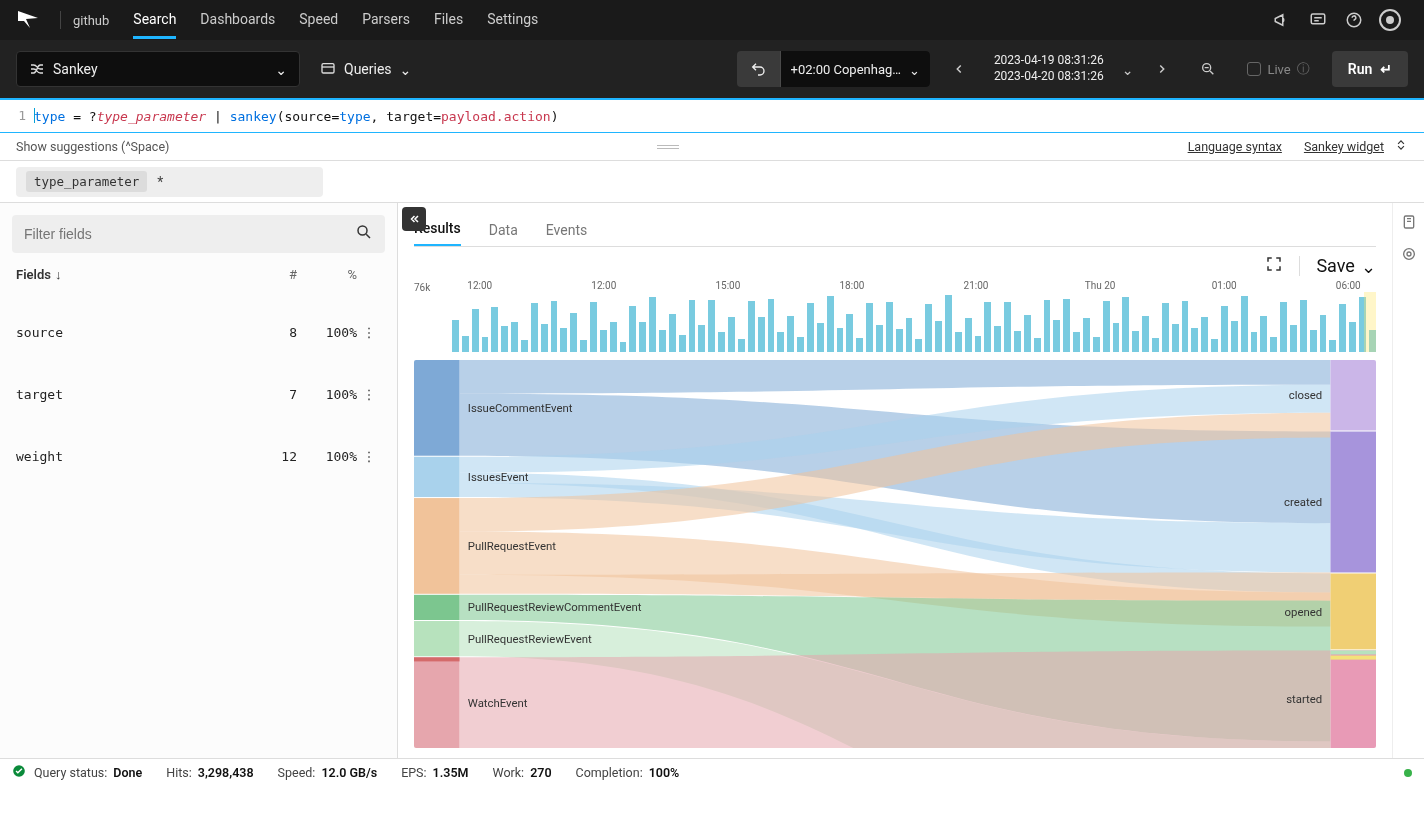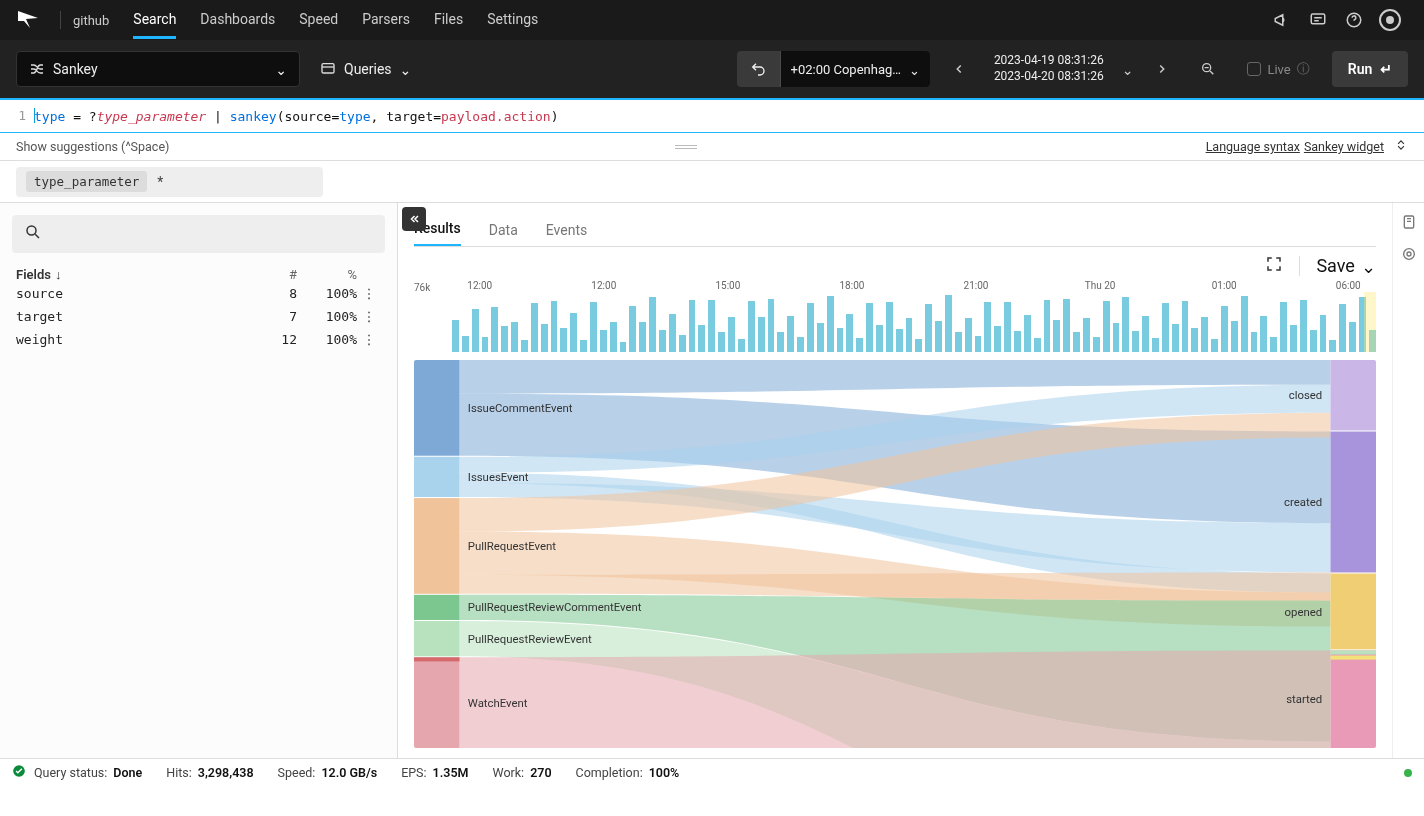--- a/index.html
+++ b/index.html
@@ -44,41 +44,41 @@
 .editor .k-blue { color:#0070e0; }
 .editor .k-red { color:#c8384f; }
 .editor .k-redi { color:#c8384f; font-style: italic;}
 .editor .cursor { display:inline-block; width:1px; height:15px; background:#06a0d8; vertical-align:-2px; margin-right:-1px;}
 
 
 .suggestrow { height:28px; display:flex; align-items:center; padding:0 16px; font-size:12.5px; color:#555; border-bottom:1px solid #ddd; }
 .suggestrow .sp{flex:1;}
 .suggestrow .mid{ width:30px; height:10px; display:flex; flex-direction:column; justify-content:center; gap:2px; align-items:center;}
 .suggestrow .mid span{display:block; width:22px; height:1px; background:#bbb;}
-.suggestrow a { color:#333; text-decoration:underline; margin-left:4px; cursor:pointer;}
+.suggestrow a { color:#333; text-decoration:underline; margin-left:22px; cursor:pointer;}
 .suggestrow .expand { margin-left:10px; color:#333; cursor:pointer;}
 
 
 .paramrow { height:42px; display:flex; align-items:center; padding:0 16px; border-bottom:1px solid #ddd; }
 .param-chip { background:#eee; border-radius:4px; height:30px; display:flex; align-items:center; padding:0 10px; gap:10px;}
 .param-chip .tag { background:#dcdcdc; border-radius:3px; padding:3px 8px; font-family:monospace; font-size:12.5px; color:#333;}
 .param-chip .val { color:#444; padding-right:150px;}
 
 
 .main { display:flex; height: 555px; }
 .left { width: 398px; border-right:1px solid #ddd; display:flex; flex-direction:column; background:#fcfcfc; padding:12px;}
 .filterbox { display:flex; align-items:center; background:#eee; border-radius:4px; height:38px; padding:0 12px;}
 .filterbox input { flex:1; background:transparent; border:none; outline:none; font-size:14px; color:#333;}
 .filterbox .sicon{ color:#333; font-size:17px;}
 .fieldsHead { display:flex; align-items:center; font-size:13px; color:#333; margin-top:14px; padding:0 4px;}
 .fieldsHead .fcol { flex:1; display:flex; align-items:center; gap:4px; font-weight:600;}
 .fieldsHead .ncol { width:60px; text-align:right; color:#666;}
 .fieldsHead .pcol { width:60px; text-align:right; color:#666;}
 .fieldsHead .mcol { width:24px;}
-.fieldrow { display:flex; align-items:center; font-family:monospace; font-size:13px; color:#222; padding:4px;}
+.fieldrow { display:flex; align-items:center; font-family:monospace; font-size:13px; color:#222; padding:4px;margin-top:39px;}
 .fieldrow .fcol{flex:1;}
 .fieldrow .ncol{width:60px; text-align:right;}
 .fieldrow .pcol{width:60px; text-align:right;}
 .fieldrow .mcol{width:24px; text-align:center; color:#333; cursor:pointer;}
 
 .collapse-pill { position:absolute; left:398px; top:0; transform:translateX(0); width:24px; height:24px; background:#333; color:#fff; border-radius:4px; display:flex; align-items:center; justify-content:center; font-size:11px; cursor:pointer; z-index:5; margin-top:4px; margin-left:4px;}
 
 .right { flex:1; display:flex; position:relative; }
 .right-main { flex:1; padding:10px 16px 10px 16px; display:flex; flex-direction:column; min-width:0;}
 .tabs { display:flex; gap:28px; border-bottom:1px solid #ddd; height:34px; align-items:flex-end;}
@@ -251,20 +251,21 @@
 
 <div class="main" style="position:relative;">
   <div class="collapse-pill">
     <svg width="12" height="12" viewBox="0 0 24 24" fill="none" stroke="#fff" stroke-width="3">
         <path d="M13 18l-6-6 6-6M20 18l-6-6 6-6"></path>
       </svg>
   </div>
 
   <div class="left">
     <div class="filterbox">
+      <input placeholder="Filter fields" style="">
       <span class="sicon">
         <svg width="18" height="18" viewBox="0 0 24 24" fill="none" stroke="#333" stroke-width="2">
             <circle cx="10" cy="10" r="6"></circle>
             <path d="M20 20l-5-5"></path>
           </svg>
       </span>
     </div>
     <div class="fieldsHead">
       <span class="fcol">
           <span>Fields</span> 

